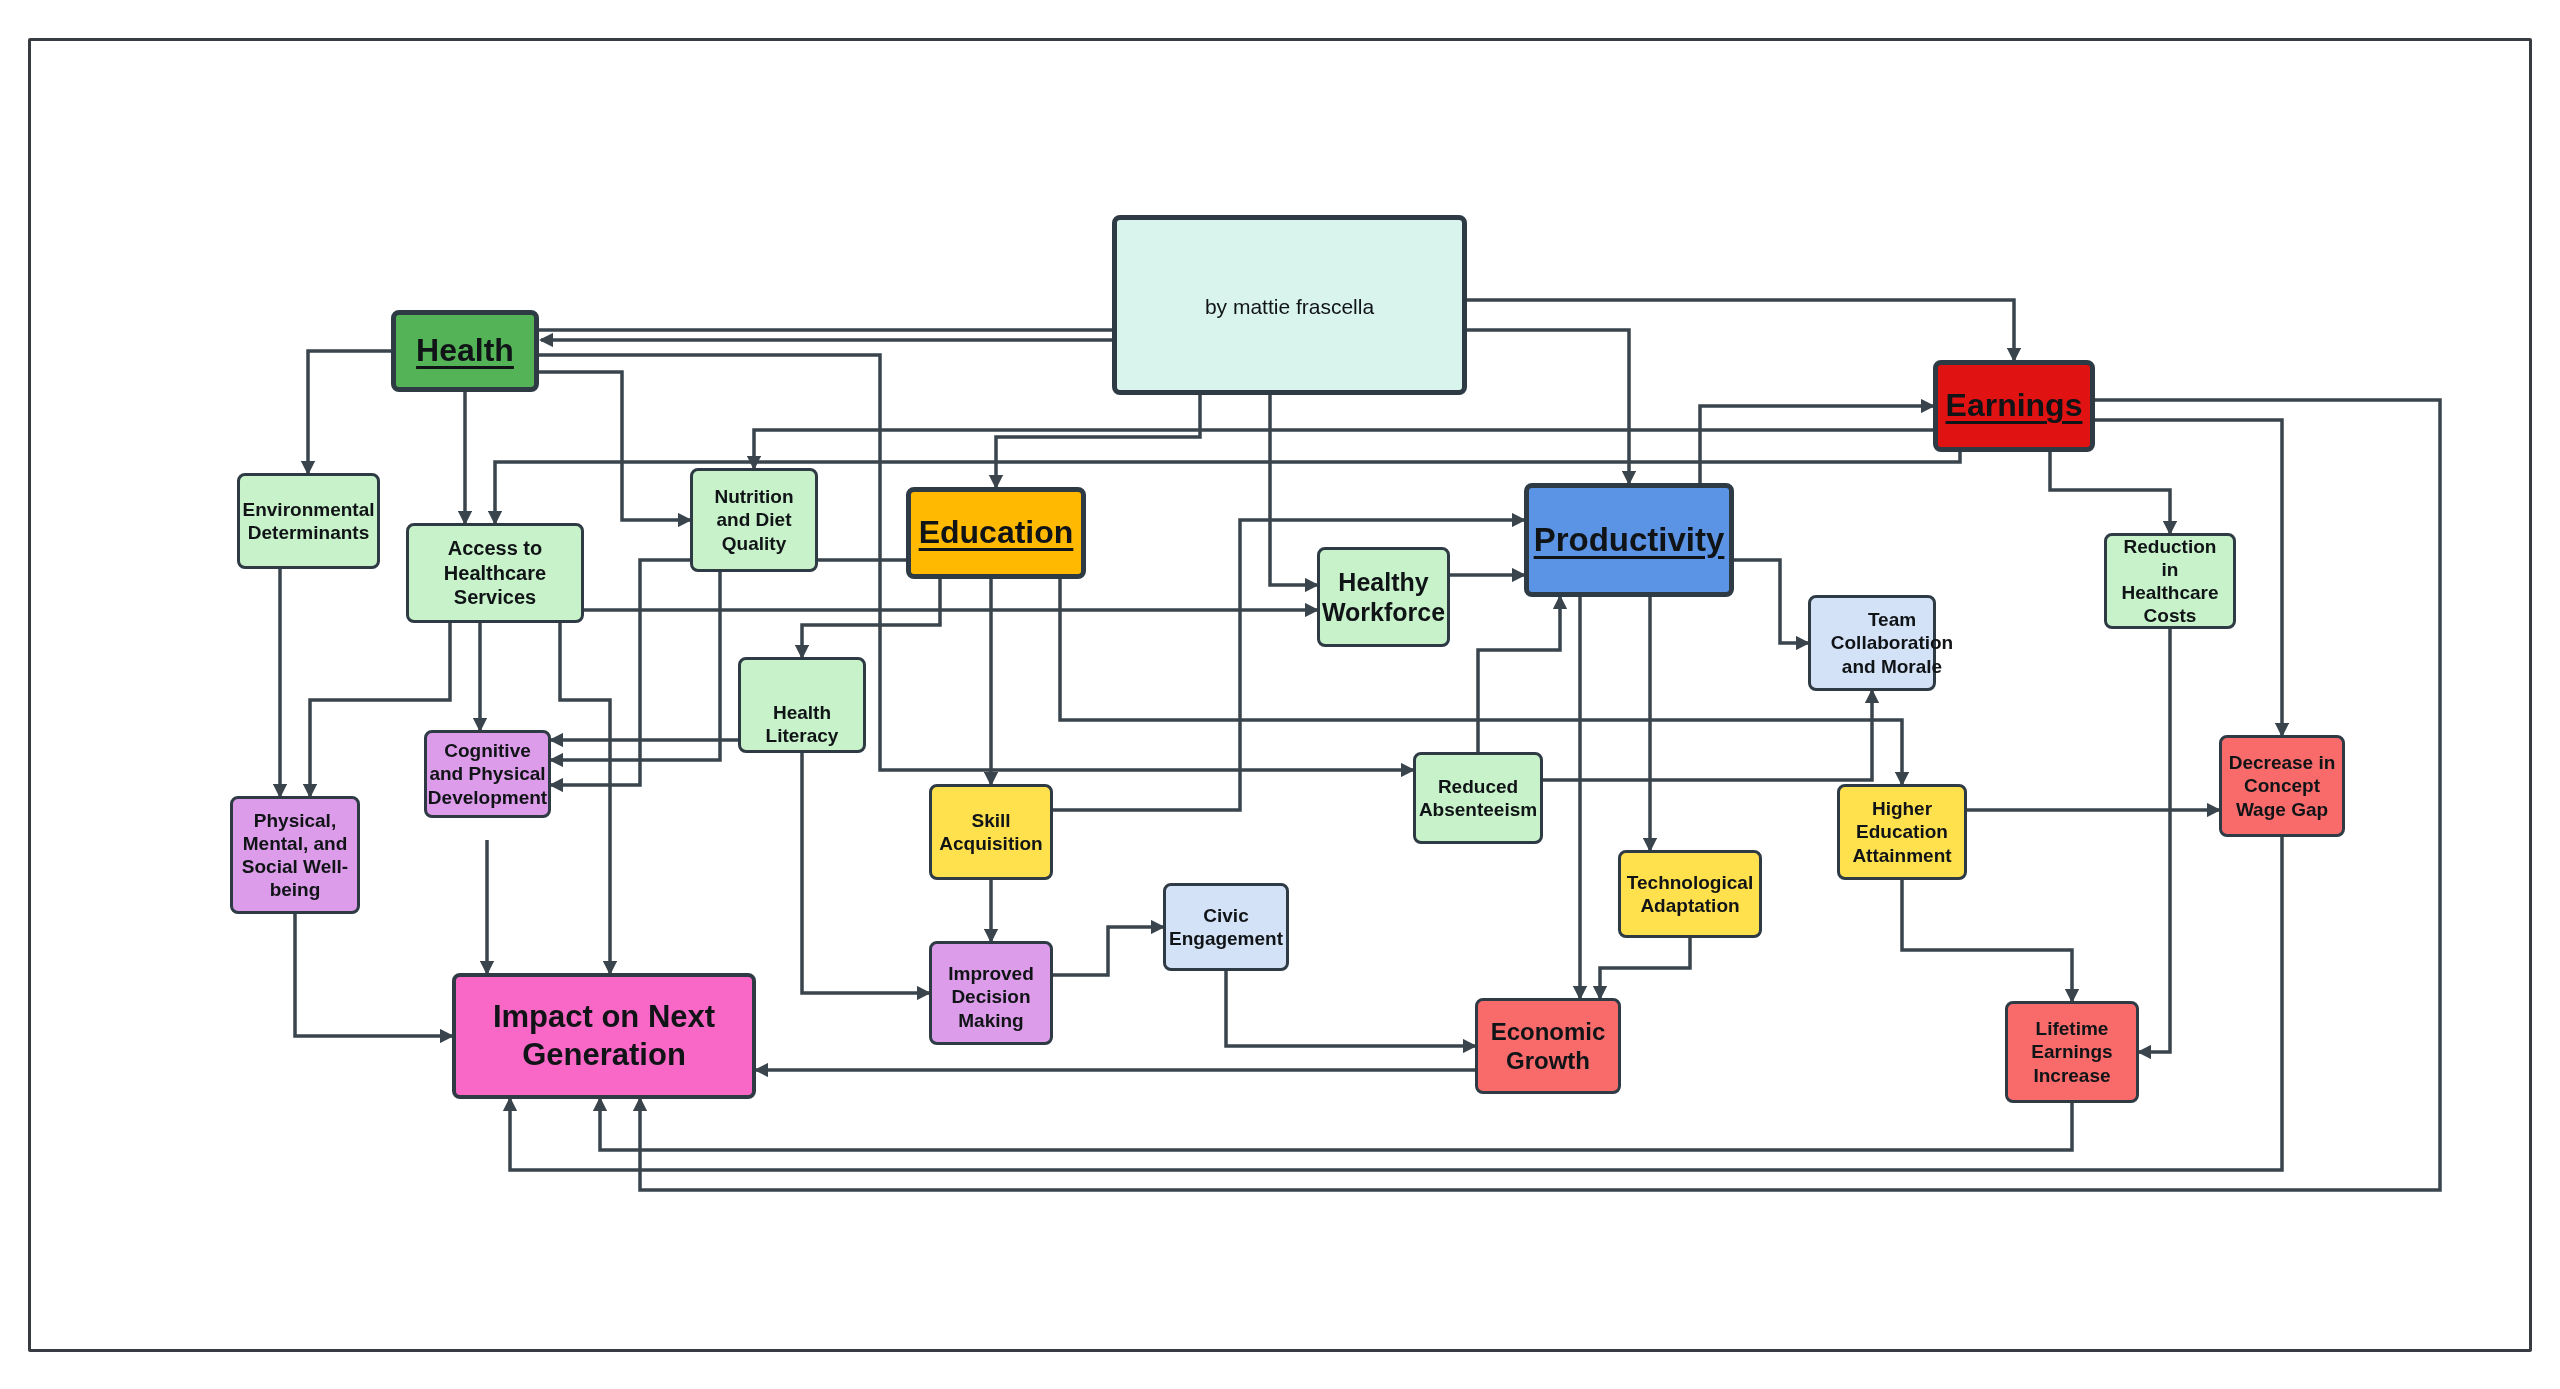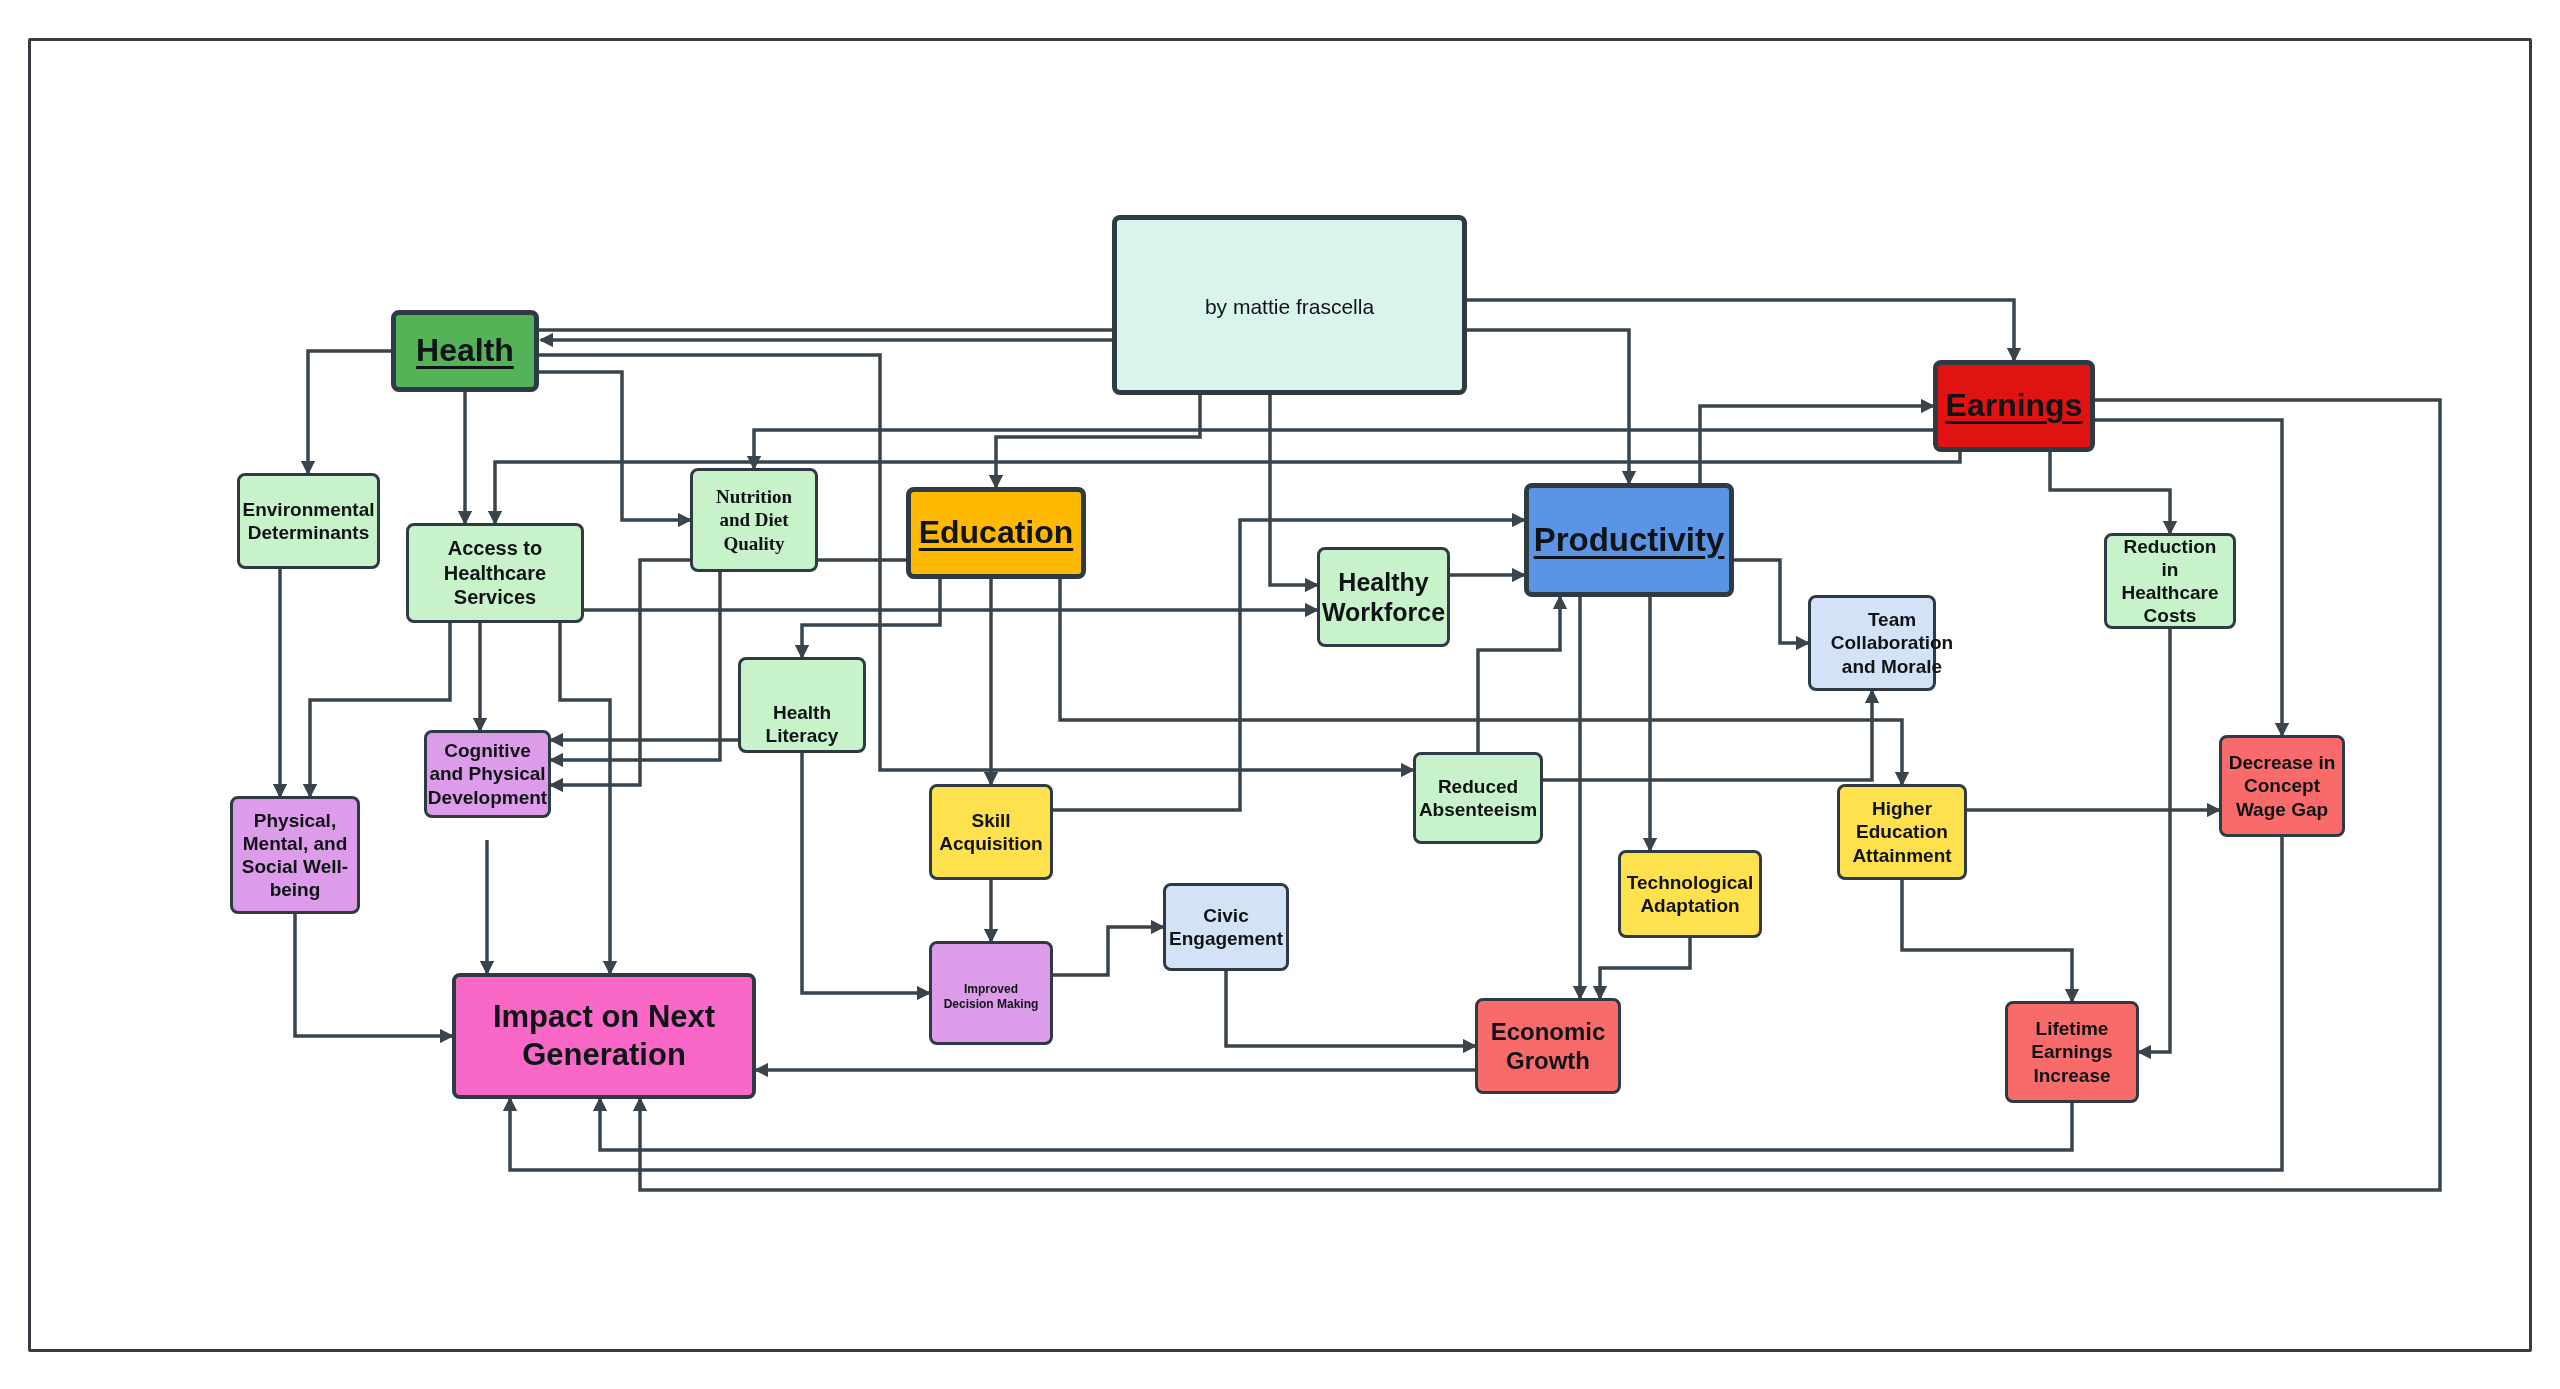--- a/index.html
+++ b/index.html
@@ -137,21 +137,21 @@
       </div>
       <div class="node underline" style="left: 1933px; top: 360px; width: 162px; height: 92px; background: rgb(225, 18, 18); border-color: rgb(46, 59, 69); border-width: 5px;">
         <div class="label" style="font-size: 32px;">Earnings</div>
       </div>
       <div class="node" style="left: 237px; top: 473px; width: 143px; height: 96px; background: rgb(200, 242, 201); border-color: rgb(46, 59, 69); border-width: 3px;">
         <div class="label" style="font-size: 19px;">Environmental Determinants</div>
       </div>
       <div class="node" style="left: 406px; top: 523px; width: 178px; height: 100px; background: rgb(200, 242, 201); border-color: rgb(46, 59, 69); border-width: 3px;">
         <div class="label" style="font-size: 20px;">Access to Healthcare Services</div>
       </div>
-      <div class="node" style="left: 690px; top: 468px; width: 128px; height: 104px; background: rgb(200, 242, 201); border-color: rgb(46, 59, 69); border-width: 3px; font-family: Liberation Serif, serif;">
+      <div class="node" style="left: 690px; top: 468px; width: 128px; height: 104px; background: rgb(200, 242, 201); border-color: rgb(46, 59, 69); border-width: 3px;">
         <div class="label" style="font-size: 19px;">Nutrition and Diet Quality</div>
       </div>
       <div class="node" style="left: 738px; top: 657px; width: 128px; height: 96px; background: rgb(200, 242, 201); border-color: rgb(46, 59, 69); border-width: 3px;">
         <div class="label" style="font-size: 19px; margin-top: 38px;">Health Literacy</div>
       </div>
       <div class="node" style="left: 1317px; top: 547px; width: 133px; height: 100px; background: rgb(200, 242, 201); border-color: rgb(46, 59, 69); border-width: 3px;">
         <div class="label" style="font-size: 25px;">Healthy Workforce</div>
       </div>
       <div class="node" style="left: 1413px; top: 752px; width: 130px; height: 92px; background: rgb(200, 242, 201); border-color: rgb(46, 59, 69); border-width: 3px;">
         <div class="label" style="font-size: 19px;">Reduced Absenteeism</div>
@@ -168,21 +168,21 @@
       <div class="node" style="left: 929px; top: 784px; width: 124px; height: 96px; background: rgb(255, 224, 77); border-color: rgb(46, 59, 69); border-width: 3px;">
         <div class="label" style="font-size: 19px;">Skill Acquisition</div>
       </div>
       <div class="node" style="left: 1618px; top: 850px; width: 144px; height: 88px; background: rgb(255, 224, 77); border-color: rgb(46, 59, 69); border-width: 3px;">
         <div class="label" style="font-size: 19px;">Technological Adaptation</div>
       </div>
       <div class="node" style="left: 1837px; top: 784px; width: 130px; height: 96px; background: rgb(255, 224, 77); border-color: rgb(46, 59, 69); border-width: 3px;">
         <div class="label" style="font-size: 19px;">Higher Education Attainment</div>
       </div>
       <div class="node" style="left: 929px; top: 941px; width: 124px; height: 104px; background: rgb(220, 156, 233); border-color: rgb(46, 59, 69); border-width: 3px;">
-        <div class="label" style="font-size: 12px; margin-top: 8px;">Improved Decision Making</div>
+        <div class="label" style="font-size: 19px; margin-top: 8px;">Improved Decision Making</div>
       </div>
       <div class="node" style="left: 1163px; top: 883px; width: 126px; height: 88px; background: rgb(212, 226, 248); border-color: rgb(46, 59, 69); border-width: 3px;">
         <div class="label" style="font-size: 19px;">Civic Engagement</div>
       </div>
       <div class="node" style="left: 1808px; top: 595px; width: 128px; height: 96px; background: rgb(212, 226, 248); border-color: rgb(46, 59, 69); border-width: 3px; padding-left: 46px;">
         <div class="label" style="font-size: 19px;">Team Collaboration and Morale</div>
       </div>
       <div class="node" style="left: 452px; top: 973px; width: 304px; height: 126px; background: rgb(249, 103, 199); border-color: rgb(46, 59, 69); border-width: 4px;">
         <div class="label" style="font-size: 31px;">Impact on Next Generation</div>
       </div>

